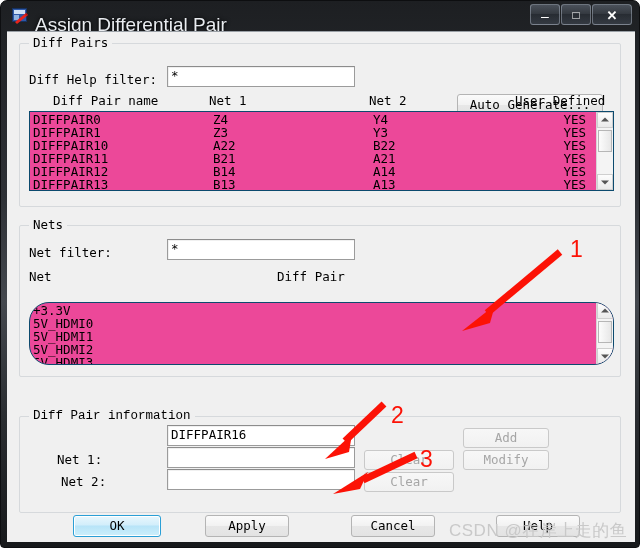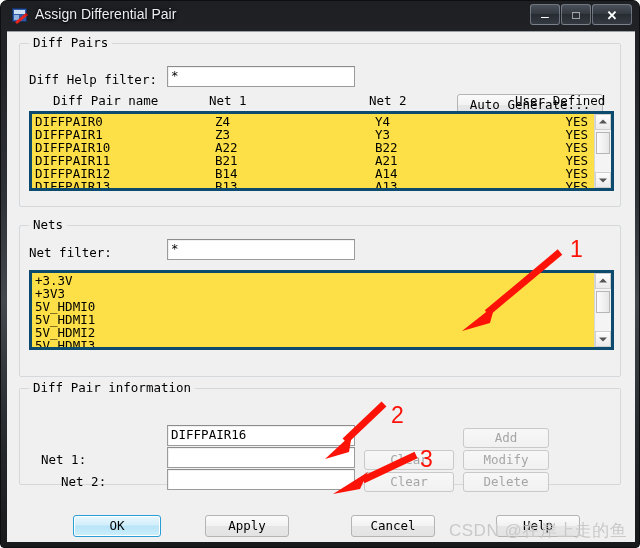--- a/index.html
+++ b/index.html
@@ -32,23 +32,23 @@
     left: 0; top: 0;
     width: 640px; height: 30px;
   }
   #title-icon {
     position: absolute;
     left: 11px; top: 7px;
     width: 17px; height: 17px;
   }
   #title-text {
     position: absolute;
-    left: 34px; top: 5px;
+    left: 34px; top: 13px;
     font-family: "Liberation Sans", sans-serif;
-    font-size: 14px;
+    font-size: 19px;
     color: #e9ecf0;
     text-shadow: 0 0 4px rgba(0,0,0,0.9), 0 1px 2px rgba(0,0,0,0.85);
     white-space: nowrap;
   }
 
   .winbtn {
     position: absolute;
     top: 3px;
     height: 21px;
     box-sizing: border-box;
@@ -128,22 +128,22 @@
     padding: 0 0 0 3px;
     line-height: 18px;
     white-space: nowrap;
     overflow: hidden;
   }
 
   
   .listbox {
     position: absolute;
     box-sizing: border-box;
-    background: #fde047;
-    border: 3px solid #0c4a6e;
+    background: #ec4899;
+    border: 1px solid #0c4a6e;
     overflow: hidden;
   }
   .listbox .inner {
     position: absolute;
     left: 0; top: 0; right: 17px; bottom: 0;
     padding: 1px 0 0 3px;
     overflow: hidden;
   }
   .row {
     position: relative;
@@ -353,28 +353,24 @@
     <div class="groupbox" style="left:12px; top:193px; width:602px; height:152px;">
       <div class="group-label">Nets</div>
     </div>
 
     <div class="lbl" style="left:22px; top:214px;text-align:center;">Net filter:</div>
     <div class="tbox" style="left:160px; top:207px; width:188px; height:21px;">*</div>
 
     <div class="lbl" style="left:22px; top:238px;">Net</div>
     <div class="lbl" style="left:270px; top:238px;">Diff Pair</div>
 
-    <div class="listbox" style="left:22px; top:238px; width:585px; height:80px;">
+    <div class="listbox" style="left:22px; top:270px; width:585px; height:63px;border-radius:20px;">
       <div class="inner" id="net-rows">
           <div class="row">
             <span class="c-name">+3.3V</span>
-            <span class="c-n2"></span>
-          </div>
-          <div class="row">
-            <span class="c-name">+3V3</span>
             <span class="c-n2"></span>
           </div>
           <div class="row">
             <span class="c-name">5V_HDMI0</span>
             <span class="c-n2"></span>
           </div>
           <div class="row">
             <span class="c-name">5V_HDMI1</span>
             <span class="c-n2"></span>
           </div>
@@ -392,47 +388,44 @@
         <div class="arrow up">
             <i></i>
           </div>
         <div class="thumb" style="top:18px; height:22px;"></div>
         <div class="arrow dn">
             <i></i>
           </div>
       </div>
     </div>
 
-    <div class="groupbox" style="left:12px; top:356px; width:602px; height:97px;">
+    <div class="groupbox" style="left:12px; top:384px; width:602px; height:97px;font-family:Liberation Mono, monospace;">
       <div class="group-label">Diff Pair information</div>
     </div>
 
     <div class="tbox" style="left:160px; top:393px; width:188px; height:21px;">DIFFPAIR16</div>
 
-    <div class="lbl" style="left:14px; top:421px;padding-left:20px;">Net 1:</div>
+    <div class="lbl" style="left:30px; top:421px;padding-left:20px;">Net 1:</div>
     <div class="tbox" style="left:160px; top:415px; width:188px; height:21px;"></div>
 
     <div class="lbl" style="left:22px; top:443px;padding-left:32px;">Net 2:</div>
     <div class="tbox" style="left:160px; top:437px; width:188px; height:21px;"></div>
 
     <div class="btn disabled" style="left:357px; top:418px; width:90px; height:20px;">
       <span>Clear</span>
     </div>
     <div class="btn disabled" style="left:357px; top:440px; width:90px; height:20px;">
       <span>Clear</span>
     </div>
 
     <div class="btn disabled" style="left:456px; top:396px; width:86px; height:20px;">
       <span>Add</span>
     </div>
     <div class="btn disabled" style="left:456px; top:418px; width:86px; height:20px;">
       <span>Modify</span>
-    </div>
-    <div class="btn disabled" style="left:456px; top:440px; width:86px; height:20px;">
-      <span>Delete</span>
     </div>
 
     <div class="btn default" style="left:66px; top:483px; width:88px; height:22px;">
       <span>OK</span>
     </div>
     <div class="btn" style="left:198px; top:483px; width:84px; height:22px;">
       <span>Apply</span>
     </div>
     <div class="btn" style="left:344px; top:483px; width:84px; height:22px;">
       <span>Cancel</span>

